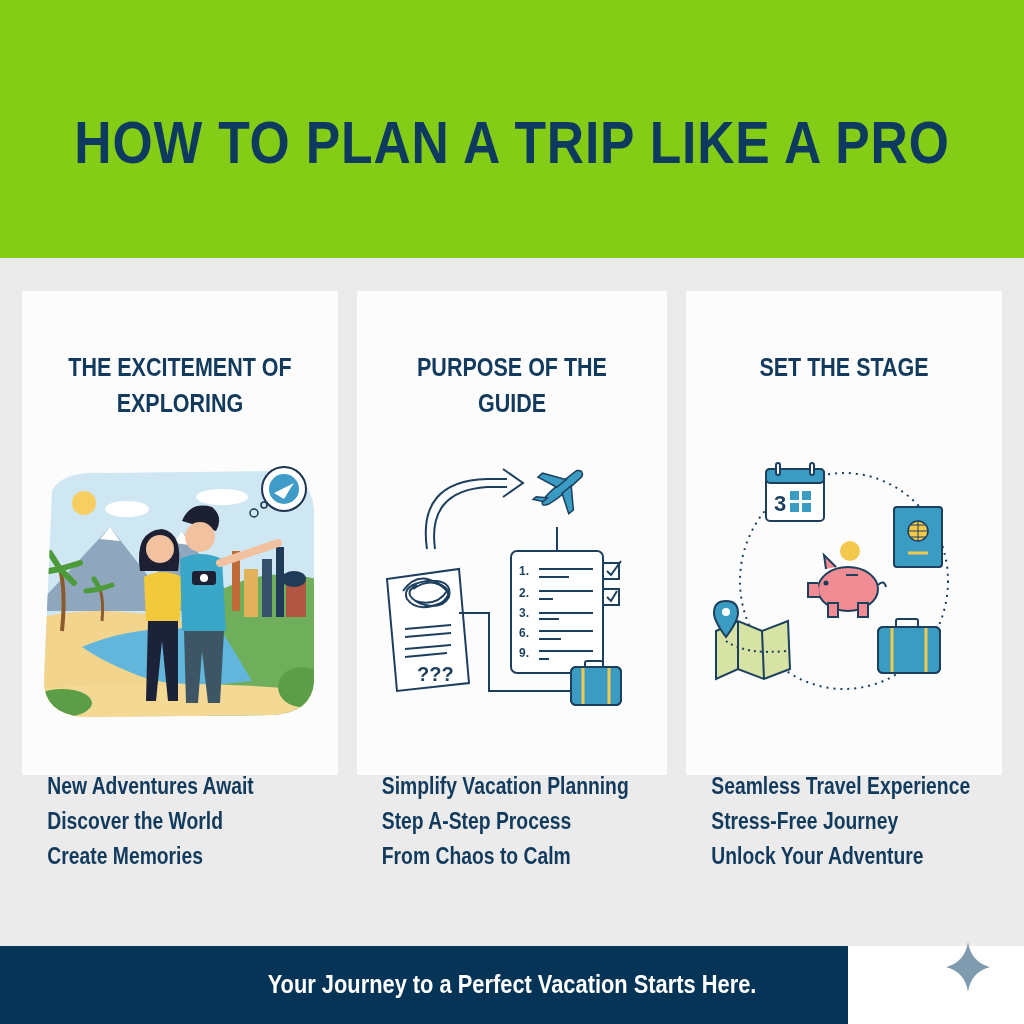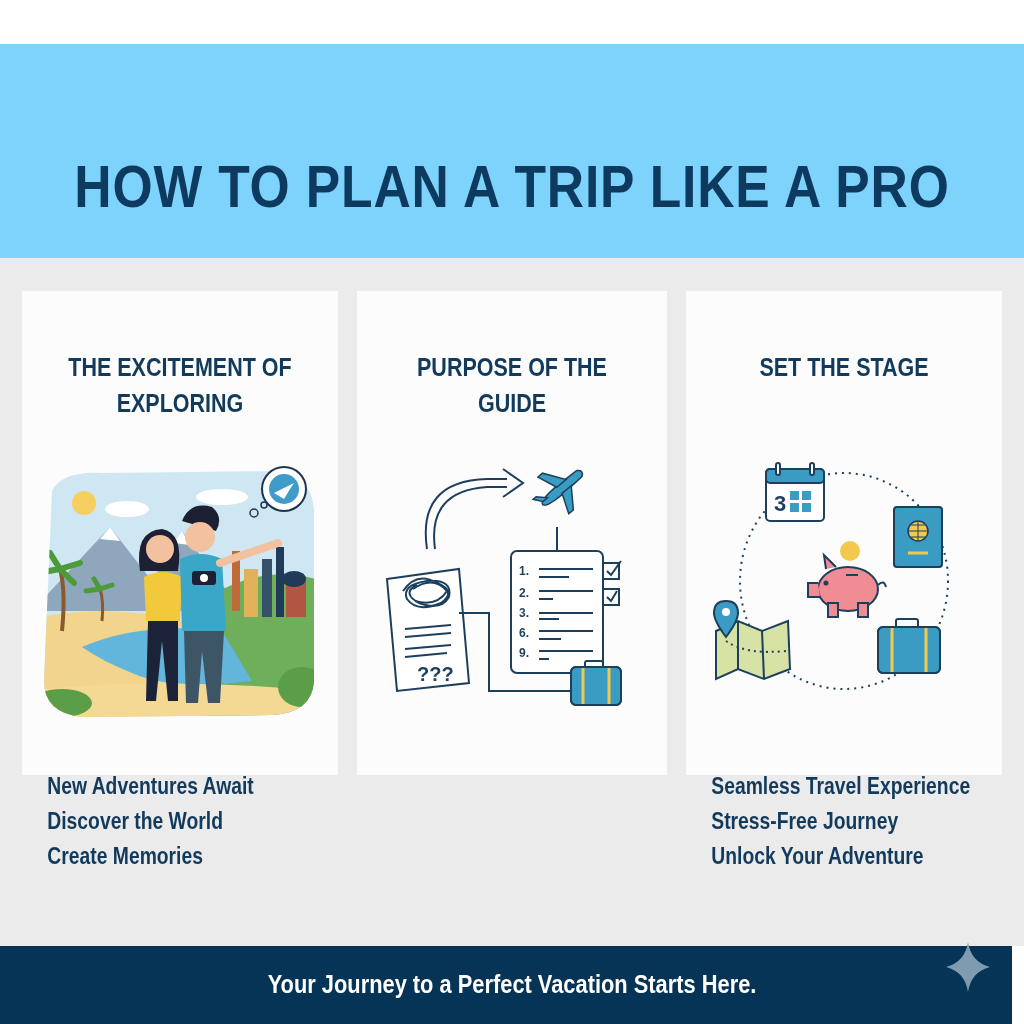--- a/index.html
+++ b/index.html
@@ -4,22 +4,21 @@
   <style>
     * { box-sizing: border-box; margin: 0; padding: 0; }
     html, body { width: 1024px; height: 1024px; overflow: hidden; }
     body {
       background: #ffffff;
       font-family: "Liberation Sans", "DejaVu Sans", sans-serif;
       position: relative;
     }
     .header {
       position: absolute; left: 0; top: 0; width: 1024px; height: 258px;
-      background: #7dd3fc;
-      margin-top: 44px;
+      background: #84cc16;
     }
     .page-title {
       position: absolute; left: 0; top: 108px; width: 1024px;
       text-align: center;
       font-family: "Liberation Sans", "DejaVu Sans", sans-serif;
       font-weight: 700; font-size: 60px; line-height: 70px;
       color: #0d3a5e; letter-spacing: 1px;
       transform: scaleX(0.86); transform-origin: center;
     }
     .band {
@@ -45,21 +44,21 @@
     .card-illus svg { width: 100%; height: 100%; display: block; }
     .card-lines {
       position: absolute; left: 0; width: 100%; top: 478px;
     }
     .card-line {
       display: block; font-weight: 700; font-size: 23px; line-height: 35px;
       color: #123a5c;
       transform: scaleX(0.84); transform-origin: center;
     }
     .footer {
-      position: absolute; left: 0; top: 946px; width: 1012px; height: 78px;
+      position: absolute; left: 0; top: 946px; width: 848px; height: 78px;
       background: #053457;
     }
     .footer-text {
       position: absolute; left: 0; top: 20px; width: 1024px; text-align: center;
       color: #ffffff; font-weight: 700; font-size: 26px; line-height: 36px;
       transform: scaleX(0.84); transform-origin: center;
     }
     .sparkle {
       position: absolute; left: 942px; top: 940px; width: 52px; height: 54px;
     }
@@ -205,20 +204,25 @@
 
       <g>
         <rect x="228" y="210" width="18" height="8" rx="2"></rect>
         <rect x="214" y="216" width="50" height="38" rx="5" fill="#3a9cc3"></rect>
         <line x1="226" y1="216" x2="226" y2="254" stroke="#f2c94c" stroke-width="3"></line>
         <line x1="252" y1="216" x2="252" y2="254" stroke="#f2c94c" stroke-width="3"></line>
         <rect x="214" y="216" width="50" height="38" rx="5"></rect>
       </g>
     </svg>
   </div>
+  <div class="card-lines">
+    <span class="card-line">Simplify Vacation Planning</span>
+    <span class="card-line">Step A-Step Process</span>
+    <span class="card-line">From Chaos to Calm</span>
+  </div>
 </section>
 
 <section class="card card-3">
   <h2 class="card-title">SET THE STAGE</h2>
   <div class="card-illus">
     <svg viewBox="0 0 316 280" xmlns="http://www.w3.org/2000/svg" fill="none" stroke="#1d3f5e" stroke-width="2">
 
       <ellipse cx="158" cy="130" rx="104" ry="108" stroke-dasharray="2 5" stroke-width="2"></ellipse>
 
       <g>

